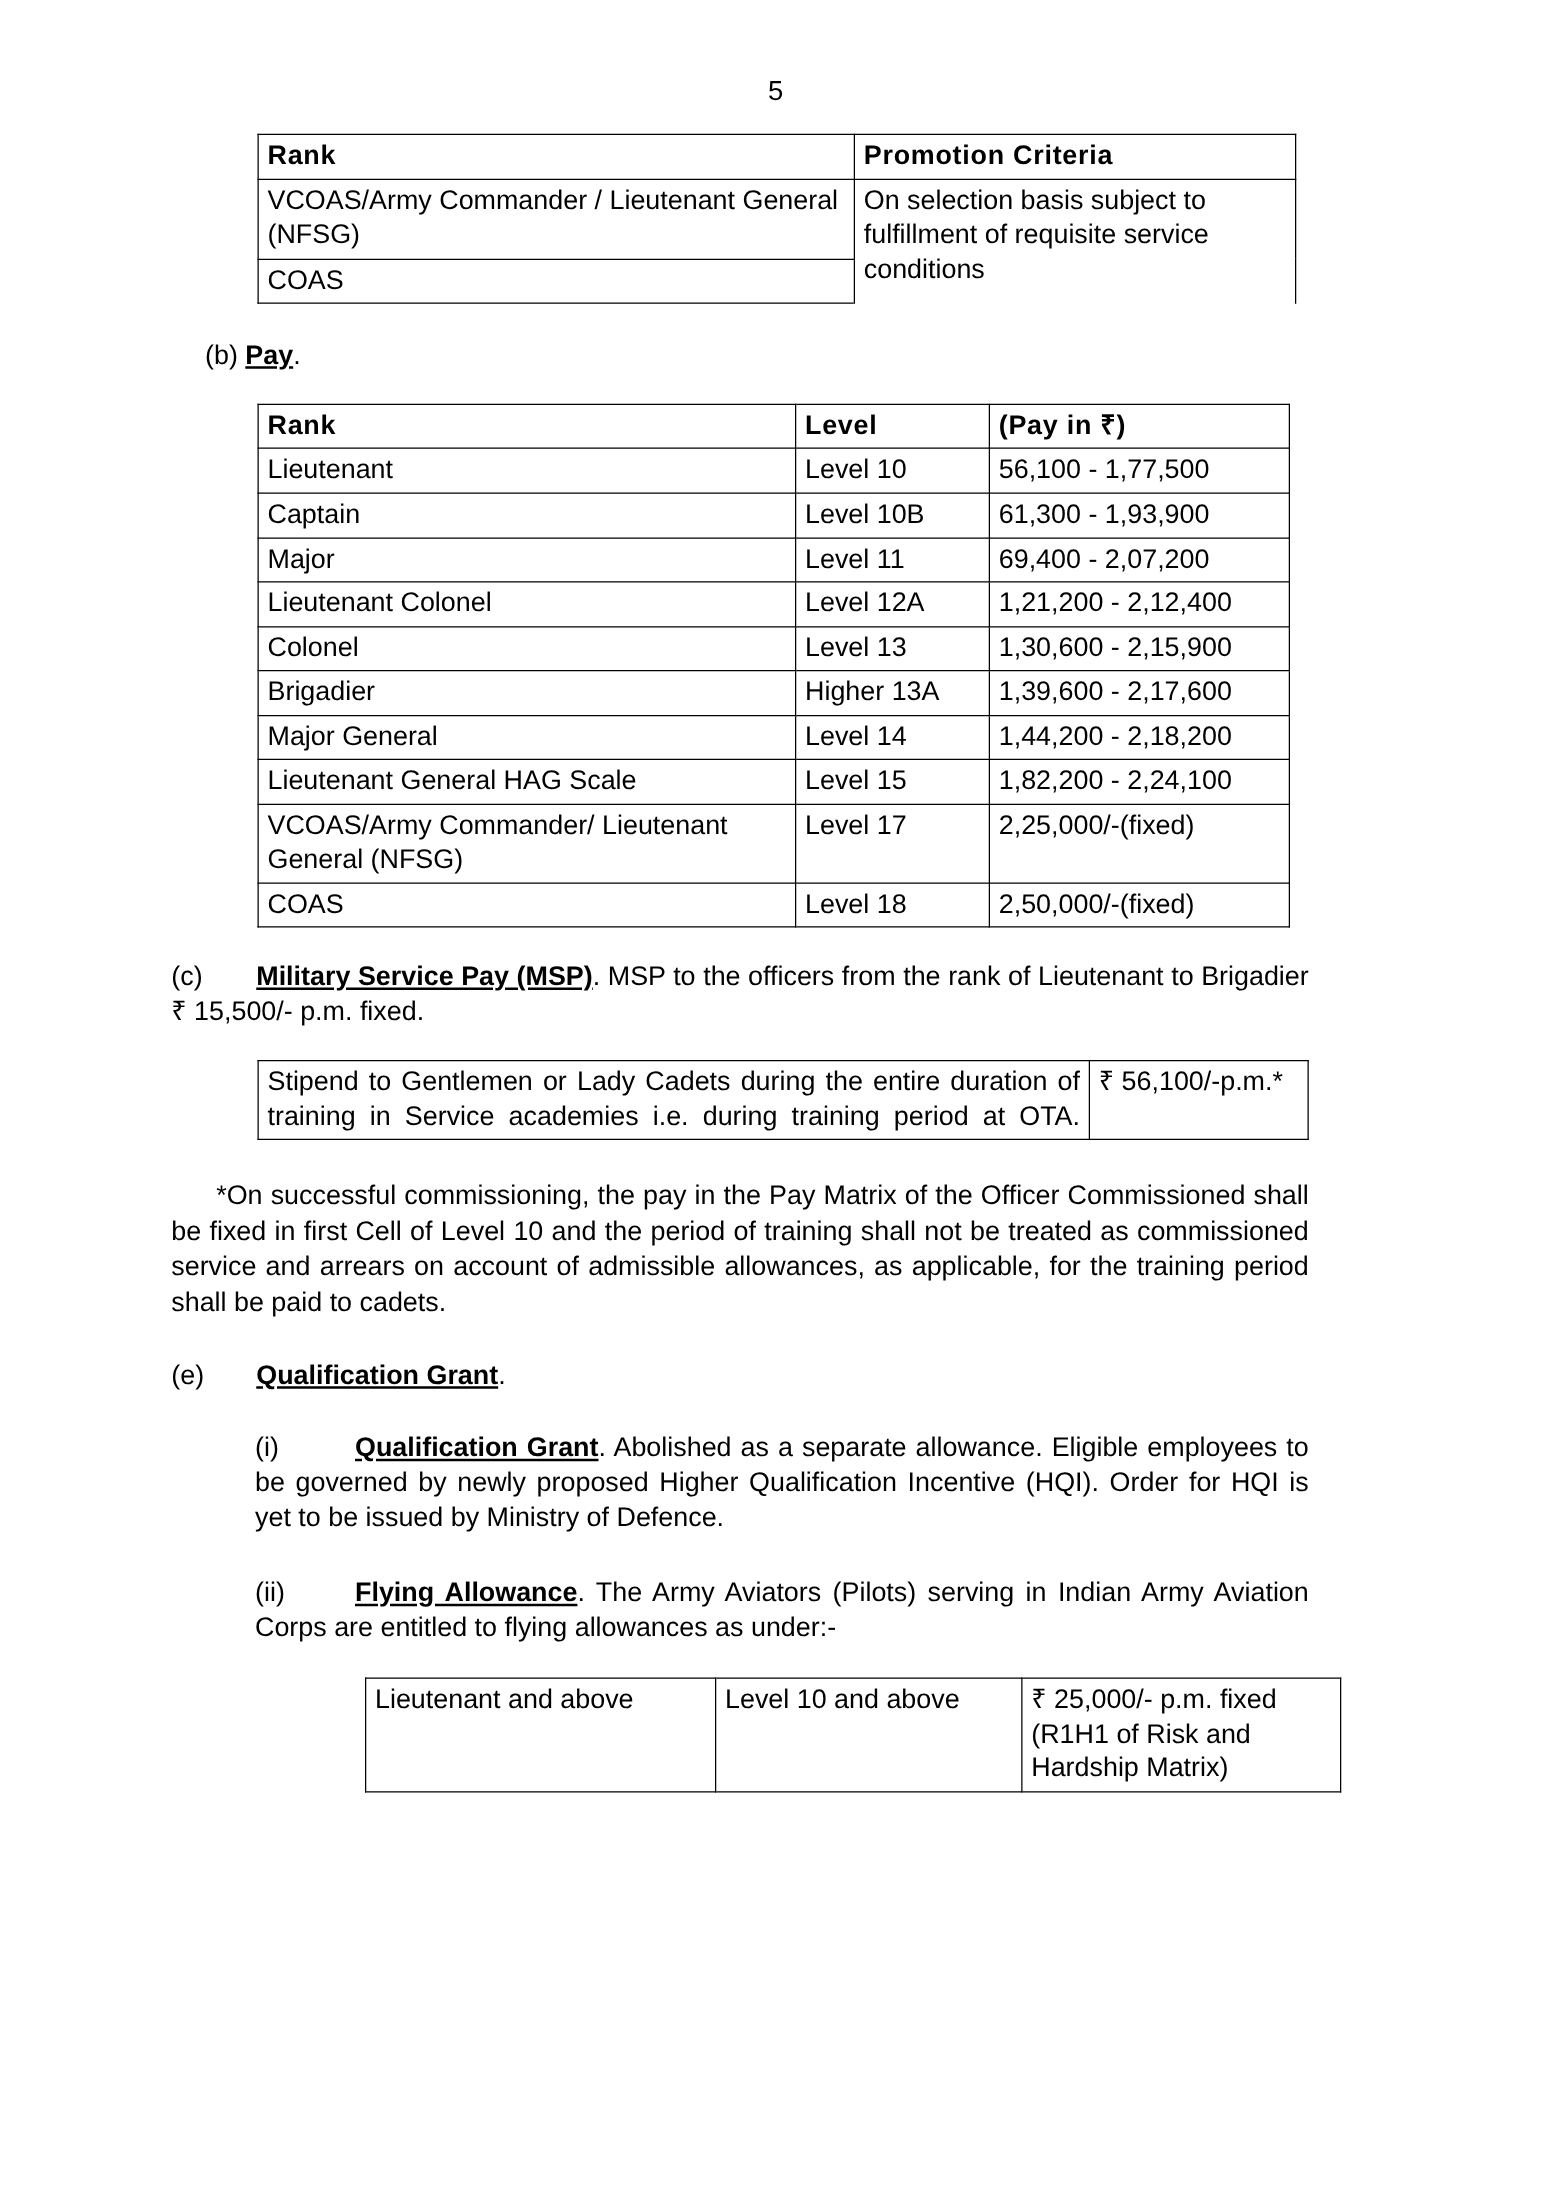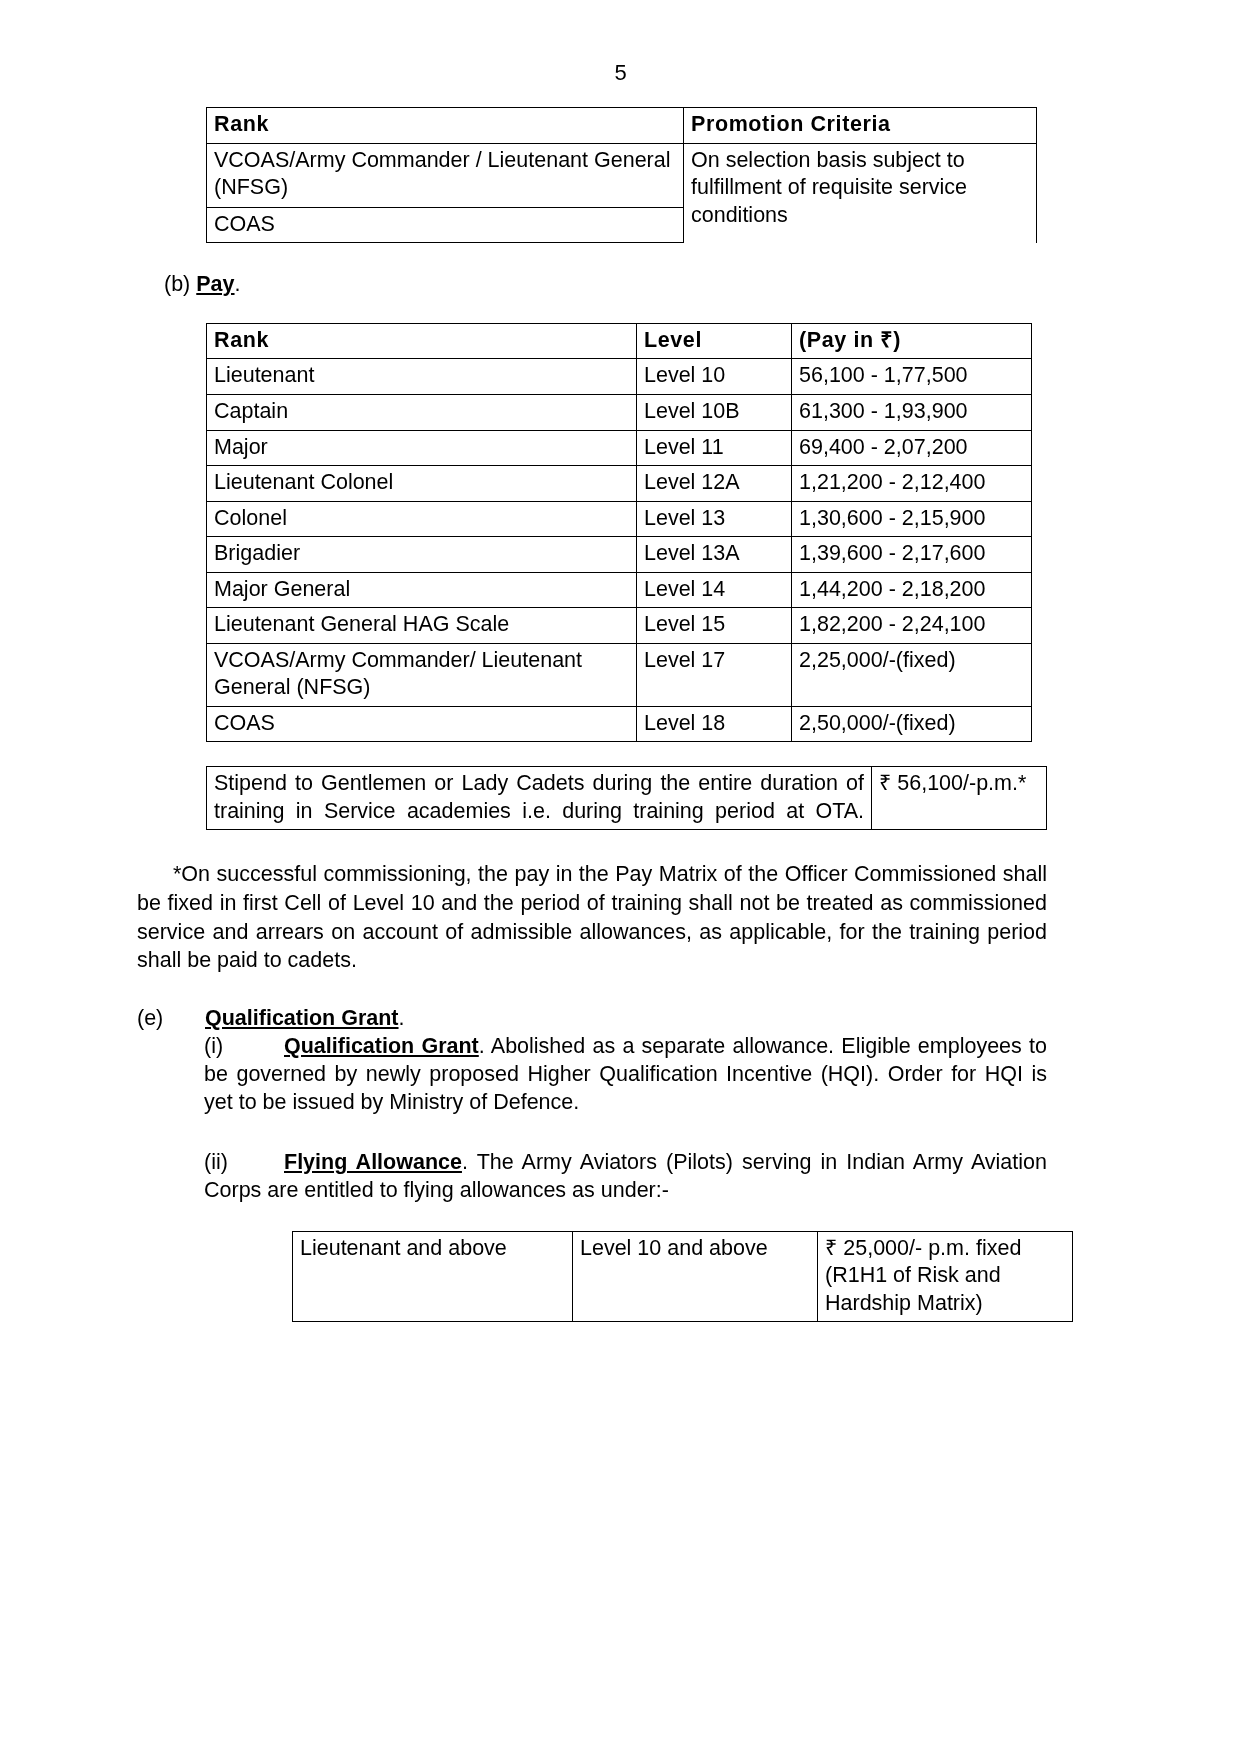--- a/index.html
+++ b/index.html
@@ -114,21 +114,21 @@
     margin-left: 204px;
     width: 843px;
     font-size: 21.5px;
     line-height: 1.30;
     text-align: justify;
   }
   .sub .tag {
     display: inline-block;
     width: 80px;
   }
-  .sub-i  { }
+  .sub-i  { margin-top: 30px; }
   .sub-ii { margin-top: 32px; }
 
   
   .tbl-stipend {
     width: 840px;
     margin: 24px 0 0 206px;
   }
   .tbl-stipend col.c1 { width: 665px; }
   .tbl-stipend col.c2 { width: 175px; }
   .tbl-stipend td { padding: 5px 8px 6px 9px; }
@@ -209,21 +209,21 @@
         <td>Level 12A</td>
         <td>1,21,200 - 2,12,400</td>
       </tr>
       <tr>
         <td>Colonel</td>
         <td>Level 13</td>
         <td>1,30,600 - 2,15,900</td>
       </tr>
       <tr>
         <td>Brigadier</td>
-        <td>Level 13A</td>
+        <td>Higher 13A</td>
         <td>1,39,600 - 2,17,600</td>
       </tr>
       <tr>
         <td>Major General</td>
         <td>Level 14</td>
         <td>1,44,200 - 2,18,200</td>
       </tr>
       <tr>
         <td>Lieutenant General HAG Scale</td>
         <td>Level 15</td>
@@ -235,20 +235,23 @@
         <td>2,25,000/-(fixed)</td>
       </tr>
       <tr>
         <td>COAS</td>
         <td>Level 18</td>
         <td>2,50,000/-(fixed)</td>
       </tr>
     </tbody>
   </table>
 
+  <div class="sec sec-c">
+    <span class="tag">(c)</span><b class="u">Military Service Pay (MSP)</b><span>. MSP to the officers from the rank of Lieutenant to Brigadier ₹ 15,500/- p.m. fixed.</span>
+  </div>
 
 
   <table class="doc-table tbl-stipend">
     <colgroup>
         <col class="c1">
         <col class="c2">
       </colgroup>
     <tbody>
       <tr>
         <td class="desc">Stipend to Gentlemen or Lady Cadets during the entire duration of training in Service academies i.e. during training period at OTA.</td>

